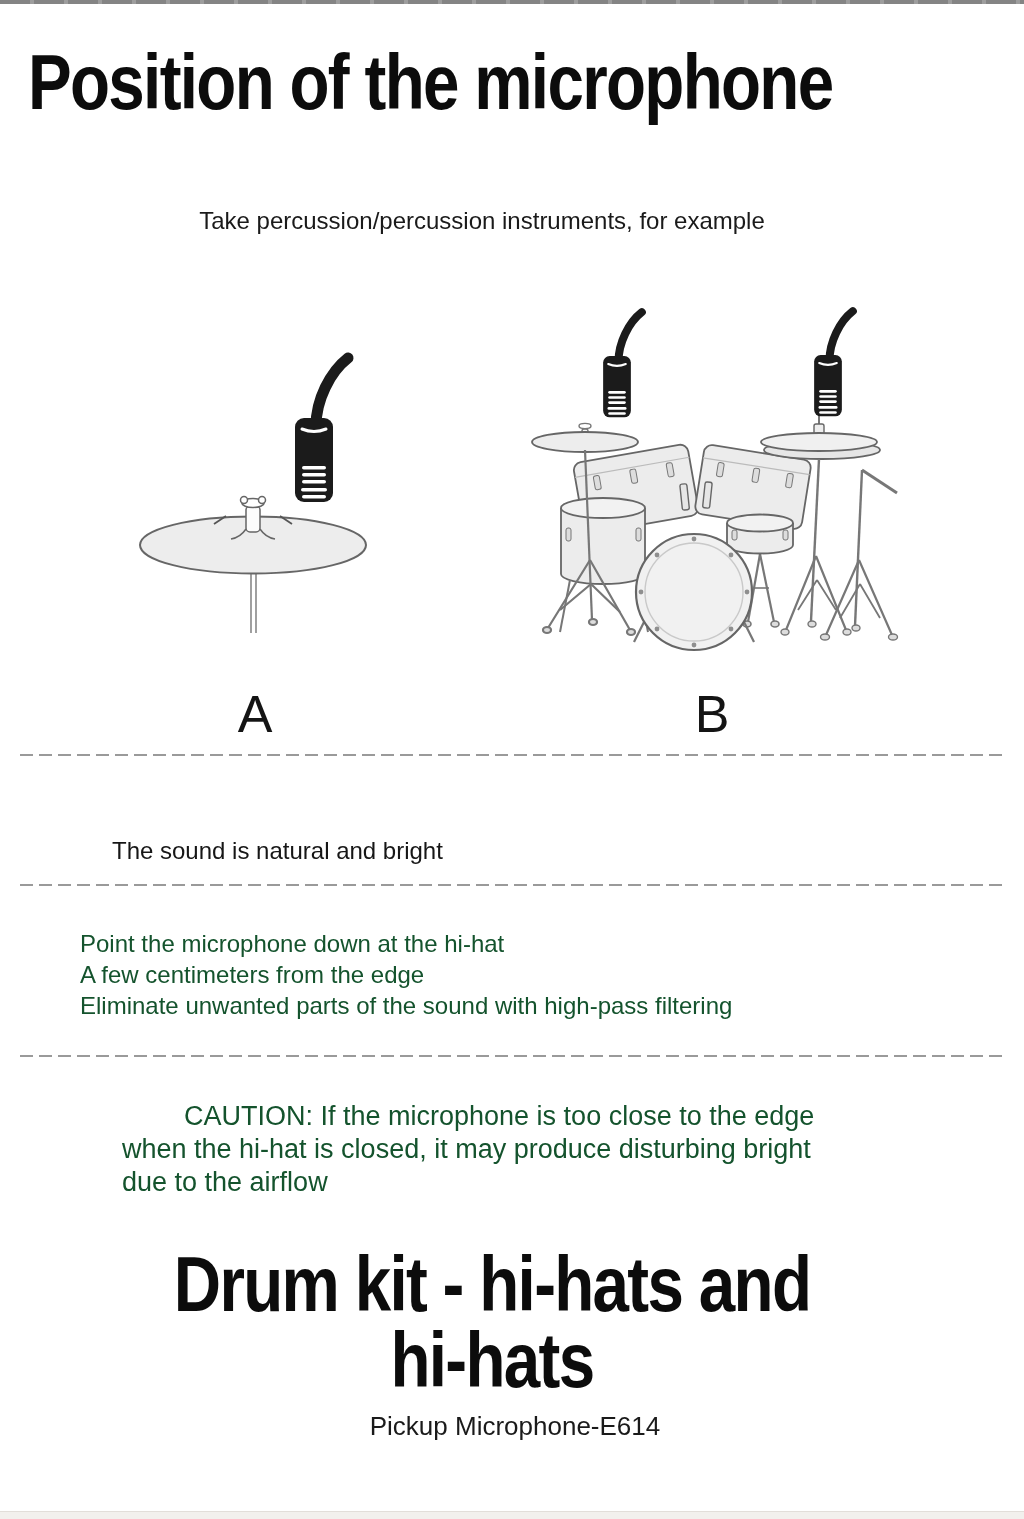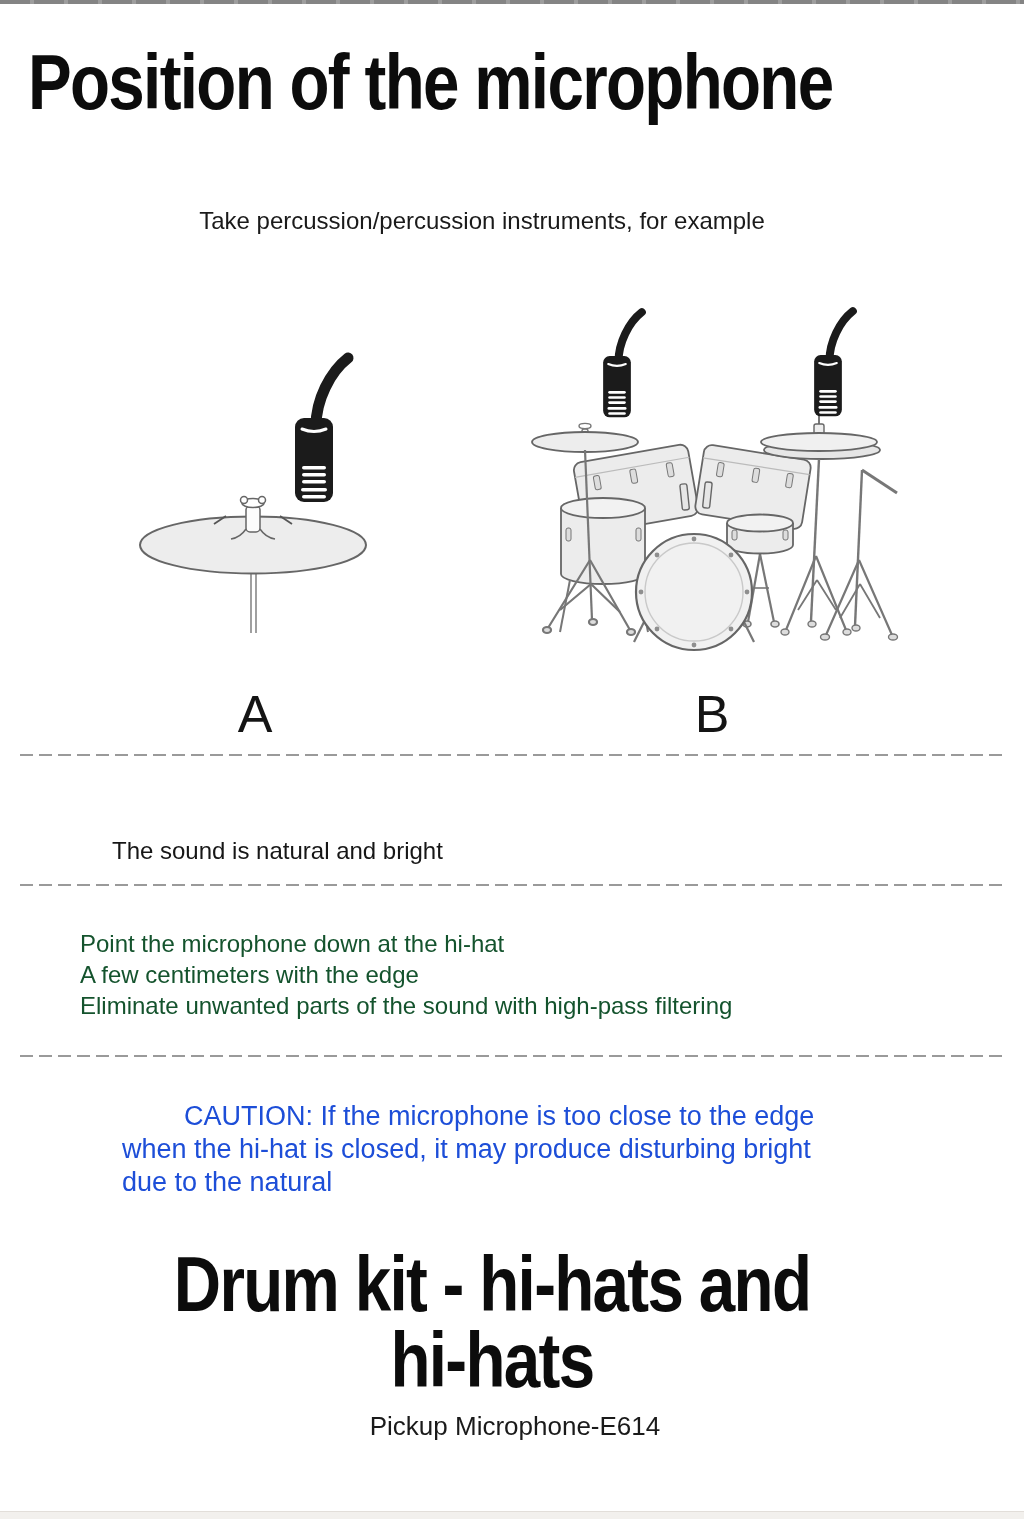--- a/index.html
+++ b/index.html
@@ -35,21 +35,21 @@
     background:repeating-linear-gradient(90deg,#9a9a9a 0 13px,transparent 13px 19px); }
   .dash1 { top:754px; } .dash2 { top:884px; } .dash3 { top:1055px; }
 
   .body-text { font-size:24px; color:#161616; }
   .cmp-a { left:80px;  top:837px;margin-left:32px; }
   .cmp-b { left:513px; top:817px; }
 
   .instructions { left:80px; top:928px; font-size:24px; line-height:31px; color:#14532d; }
 
   .caution { left:122px; top:1100px; width:800px; font-size:27px; line-height:33px;
-    color:#1d4ed8; }
+    color:#14532d; }
   .caution .indent { padding-left:62px; }
 
   .footer-title { left:0; top:1244px; width:980px; margin:2px; text-align:center;
     font-size:78px; line-height:76px; font-weight:700; letter-spacing:-2px; color:#0c0c0c; }
   .footer-title span { display:block; }
 
   .product { left:0; top:1411px; width:1030px; text-align:center; font-size:26px; color:#1a1a1a; }
 
   svg { display:block; }
 </style>
@@ -225,30 +225,30 @@
   <div class="abs fig-label label-b">B</div>
 
   <div class="abs dash dash1"></div>
 
   <div class="abs body-text cmp-a">The sound is natural and bright</div>
 
   <div class="abs dash dash2"></div>
 
   <div class="abs instructions">
     <div>Point the microphone down at the hi-hat</div>
-    <div>A few centimeters with the edge</div>
+    <div>A few centimeters from the edge</div>
     <div>Eliminate unwanted parts of the sound with high-pass filtering</div>
   </div>
 
   <div class="abs dash dash3"></div>
 
   <div class="abs caution">
     <div class="indent">CAUTION: If the microphone is too close to the edge</div>
     <div>when the hi-hat is closed, it may produce disturbing bright</div>
-    <div>due to the natural</div>
+    <div>due to the airflow</div>
   </div>
 
   <h2 class="abs footer-title">
     <span>
         <span class="cx-c">Drum kit - hi-hats and</span>
       </span>
     <span>
         <span class="cx-c">hi-hats</span>
       </span>
   </h2>

